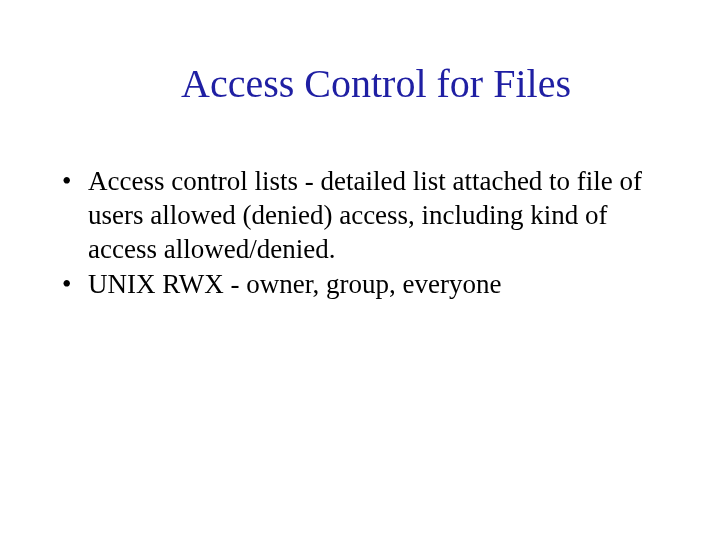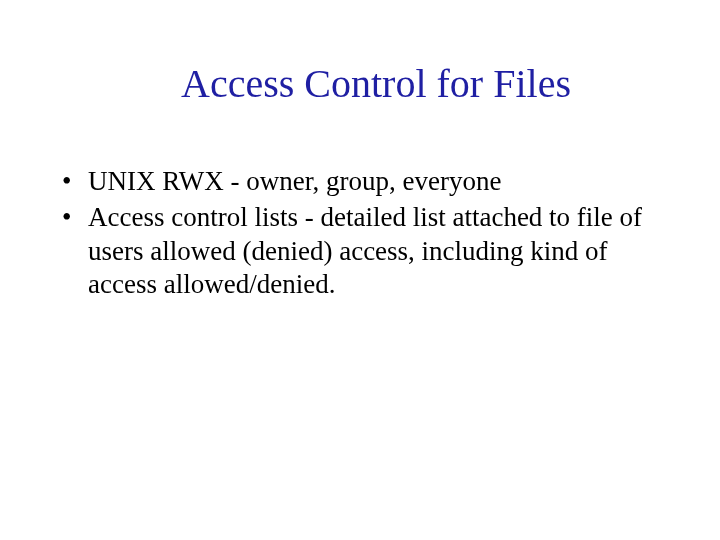--- a/index.html
+++ b/index.html
@@ -57,17 +57,17 @@
   }
 </style>
 </head>
 <body>
 
 <div class="slide">
   <div class="title">Access Control for Files</div>
 
   <div class="body">
     <ul class="bullets">
+      <li>Access control lists - detailed list attached to file of users allowed (denied) access, including kind of access allowed/denied.</li>
       <li>UNIX RWX - owner, group, everyone</li>
-      <li>Access control lists - detailed list attached to file of users allowed (denied) access, including kind of access allowed/denied.</li>
     </ul>
   </div>
 </div>
 
 </body></html>

